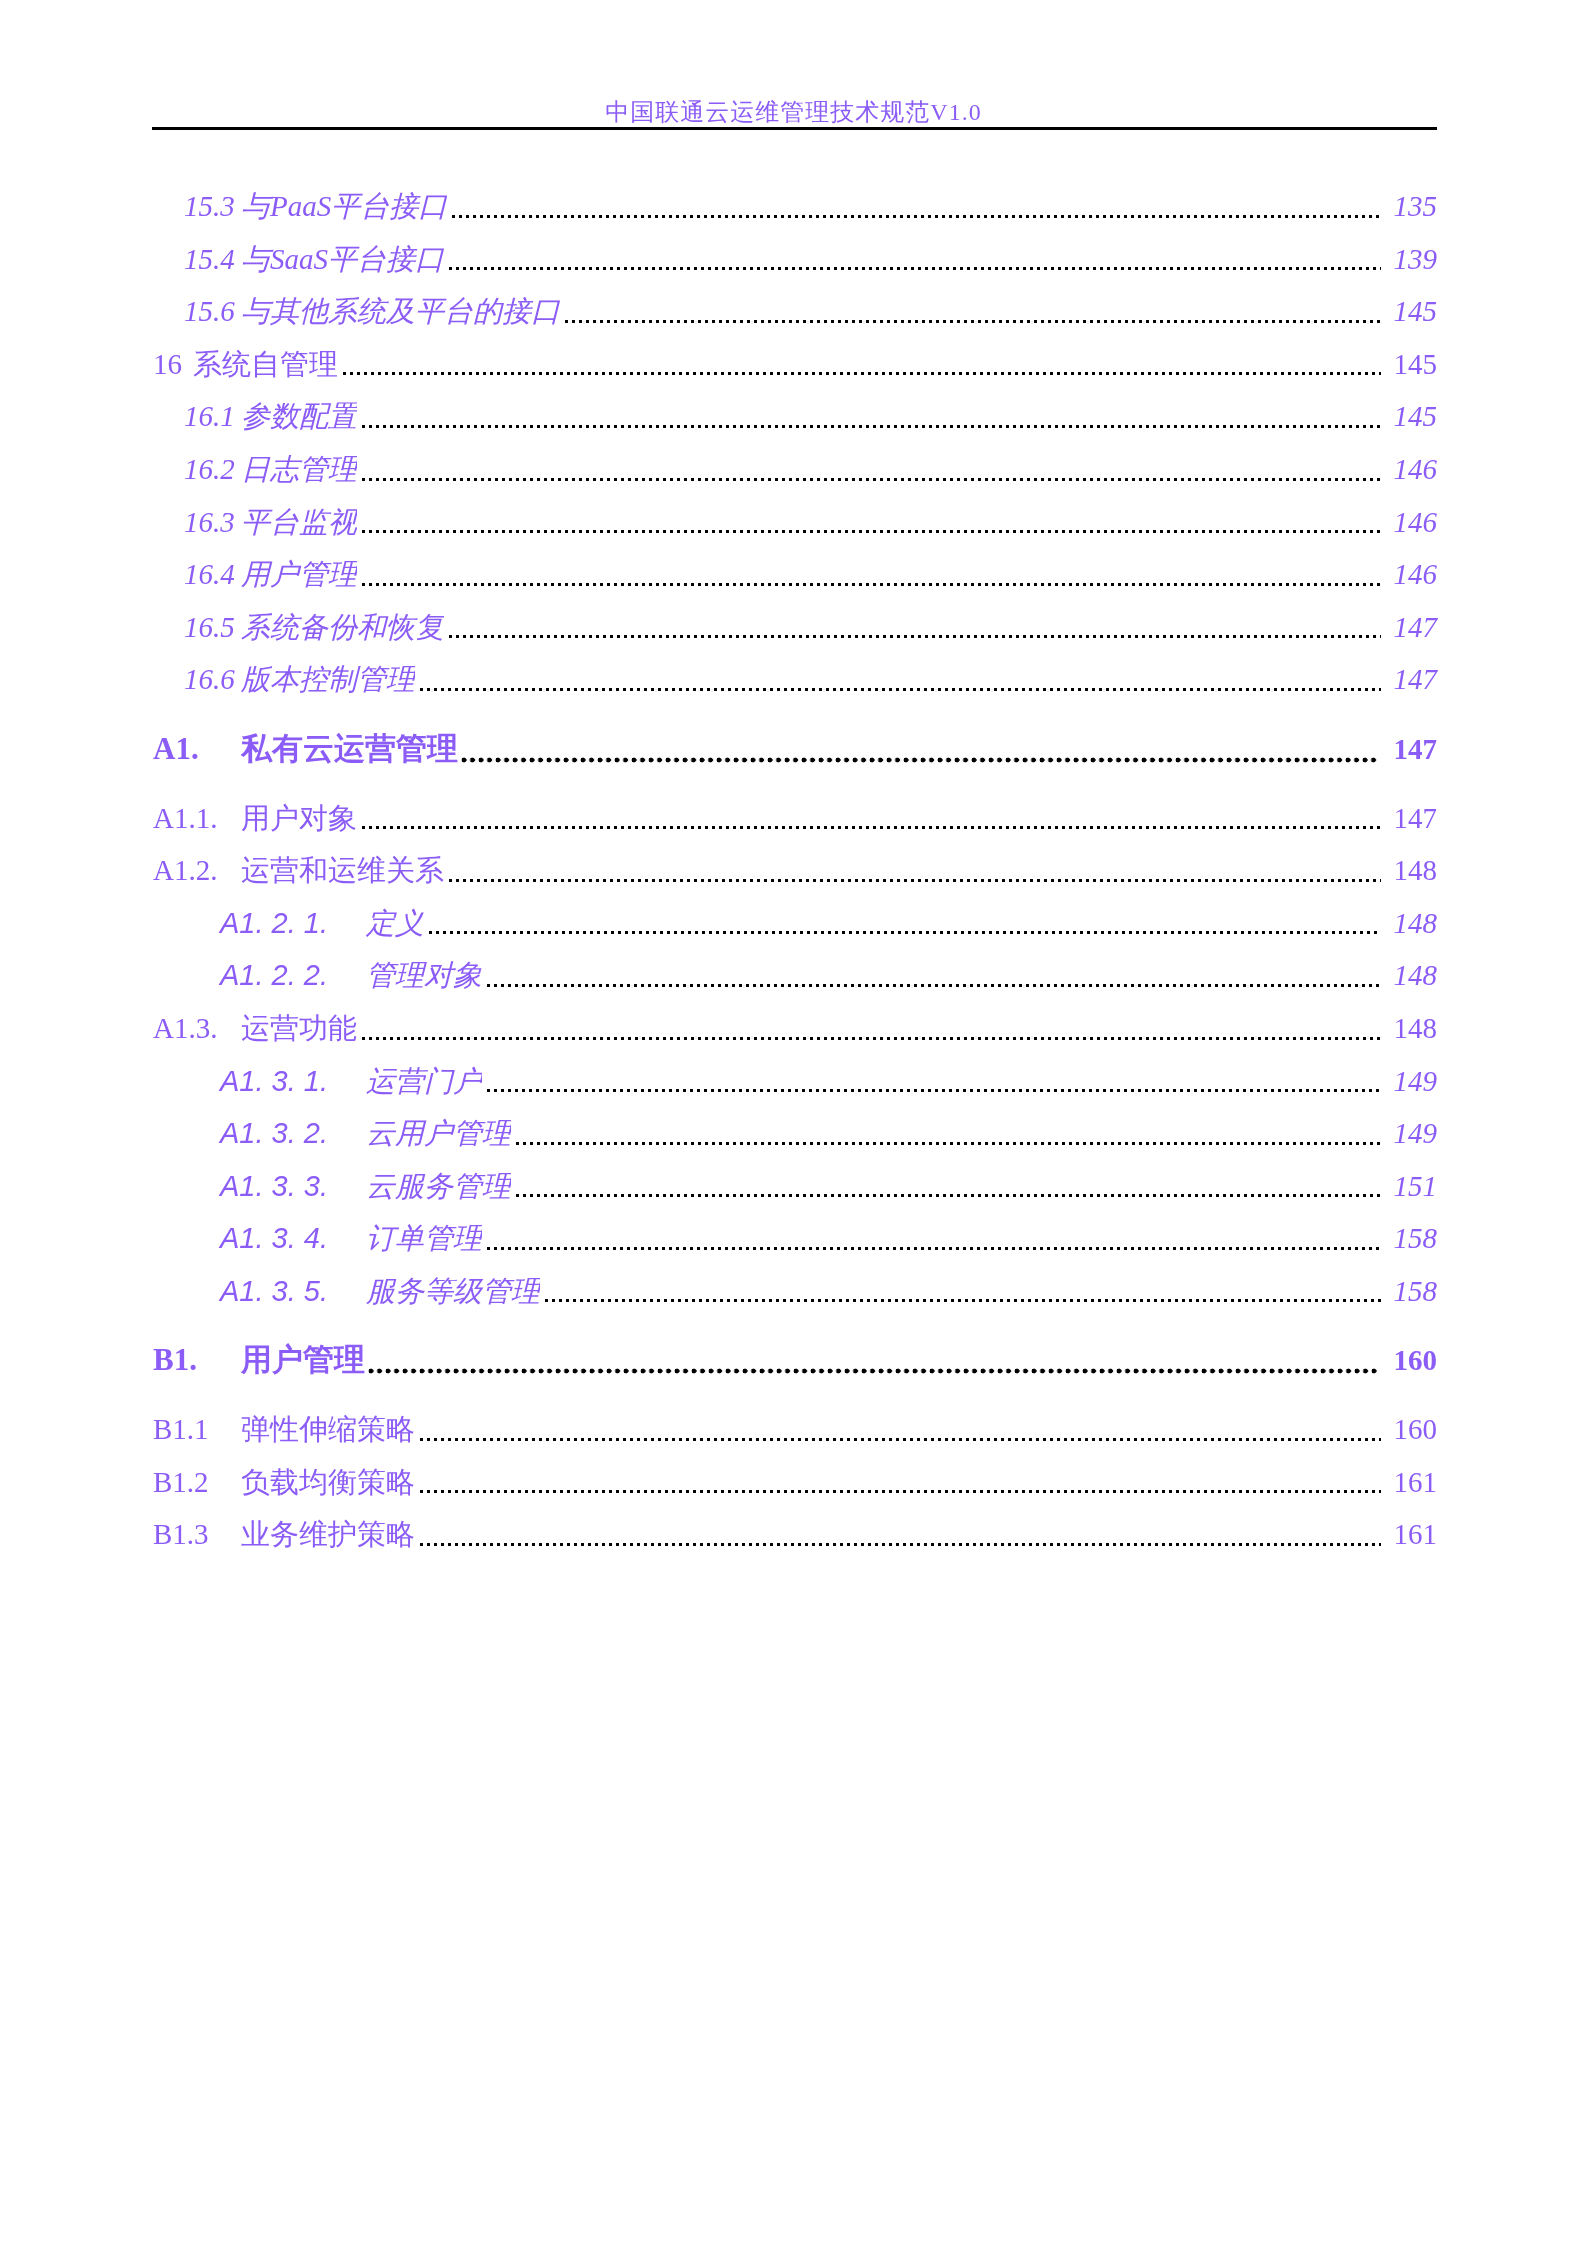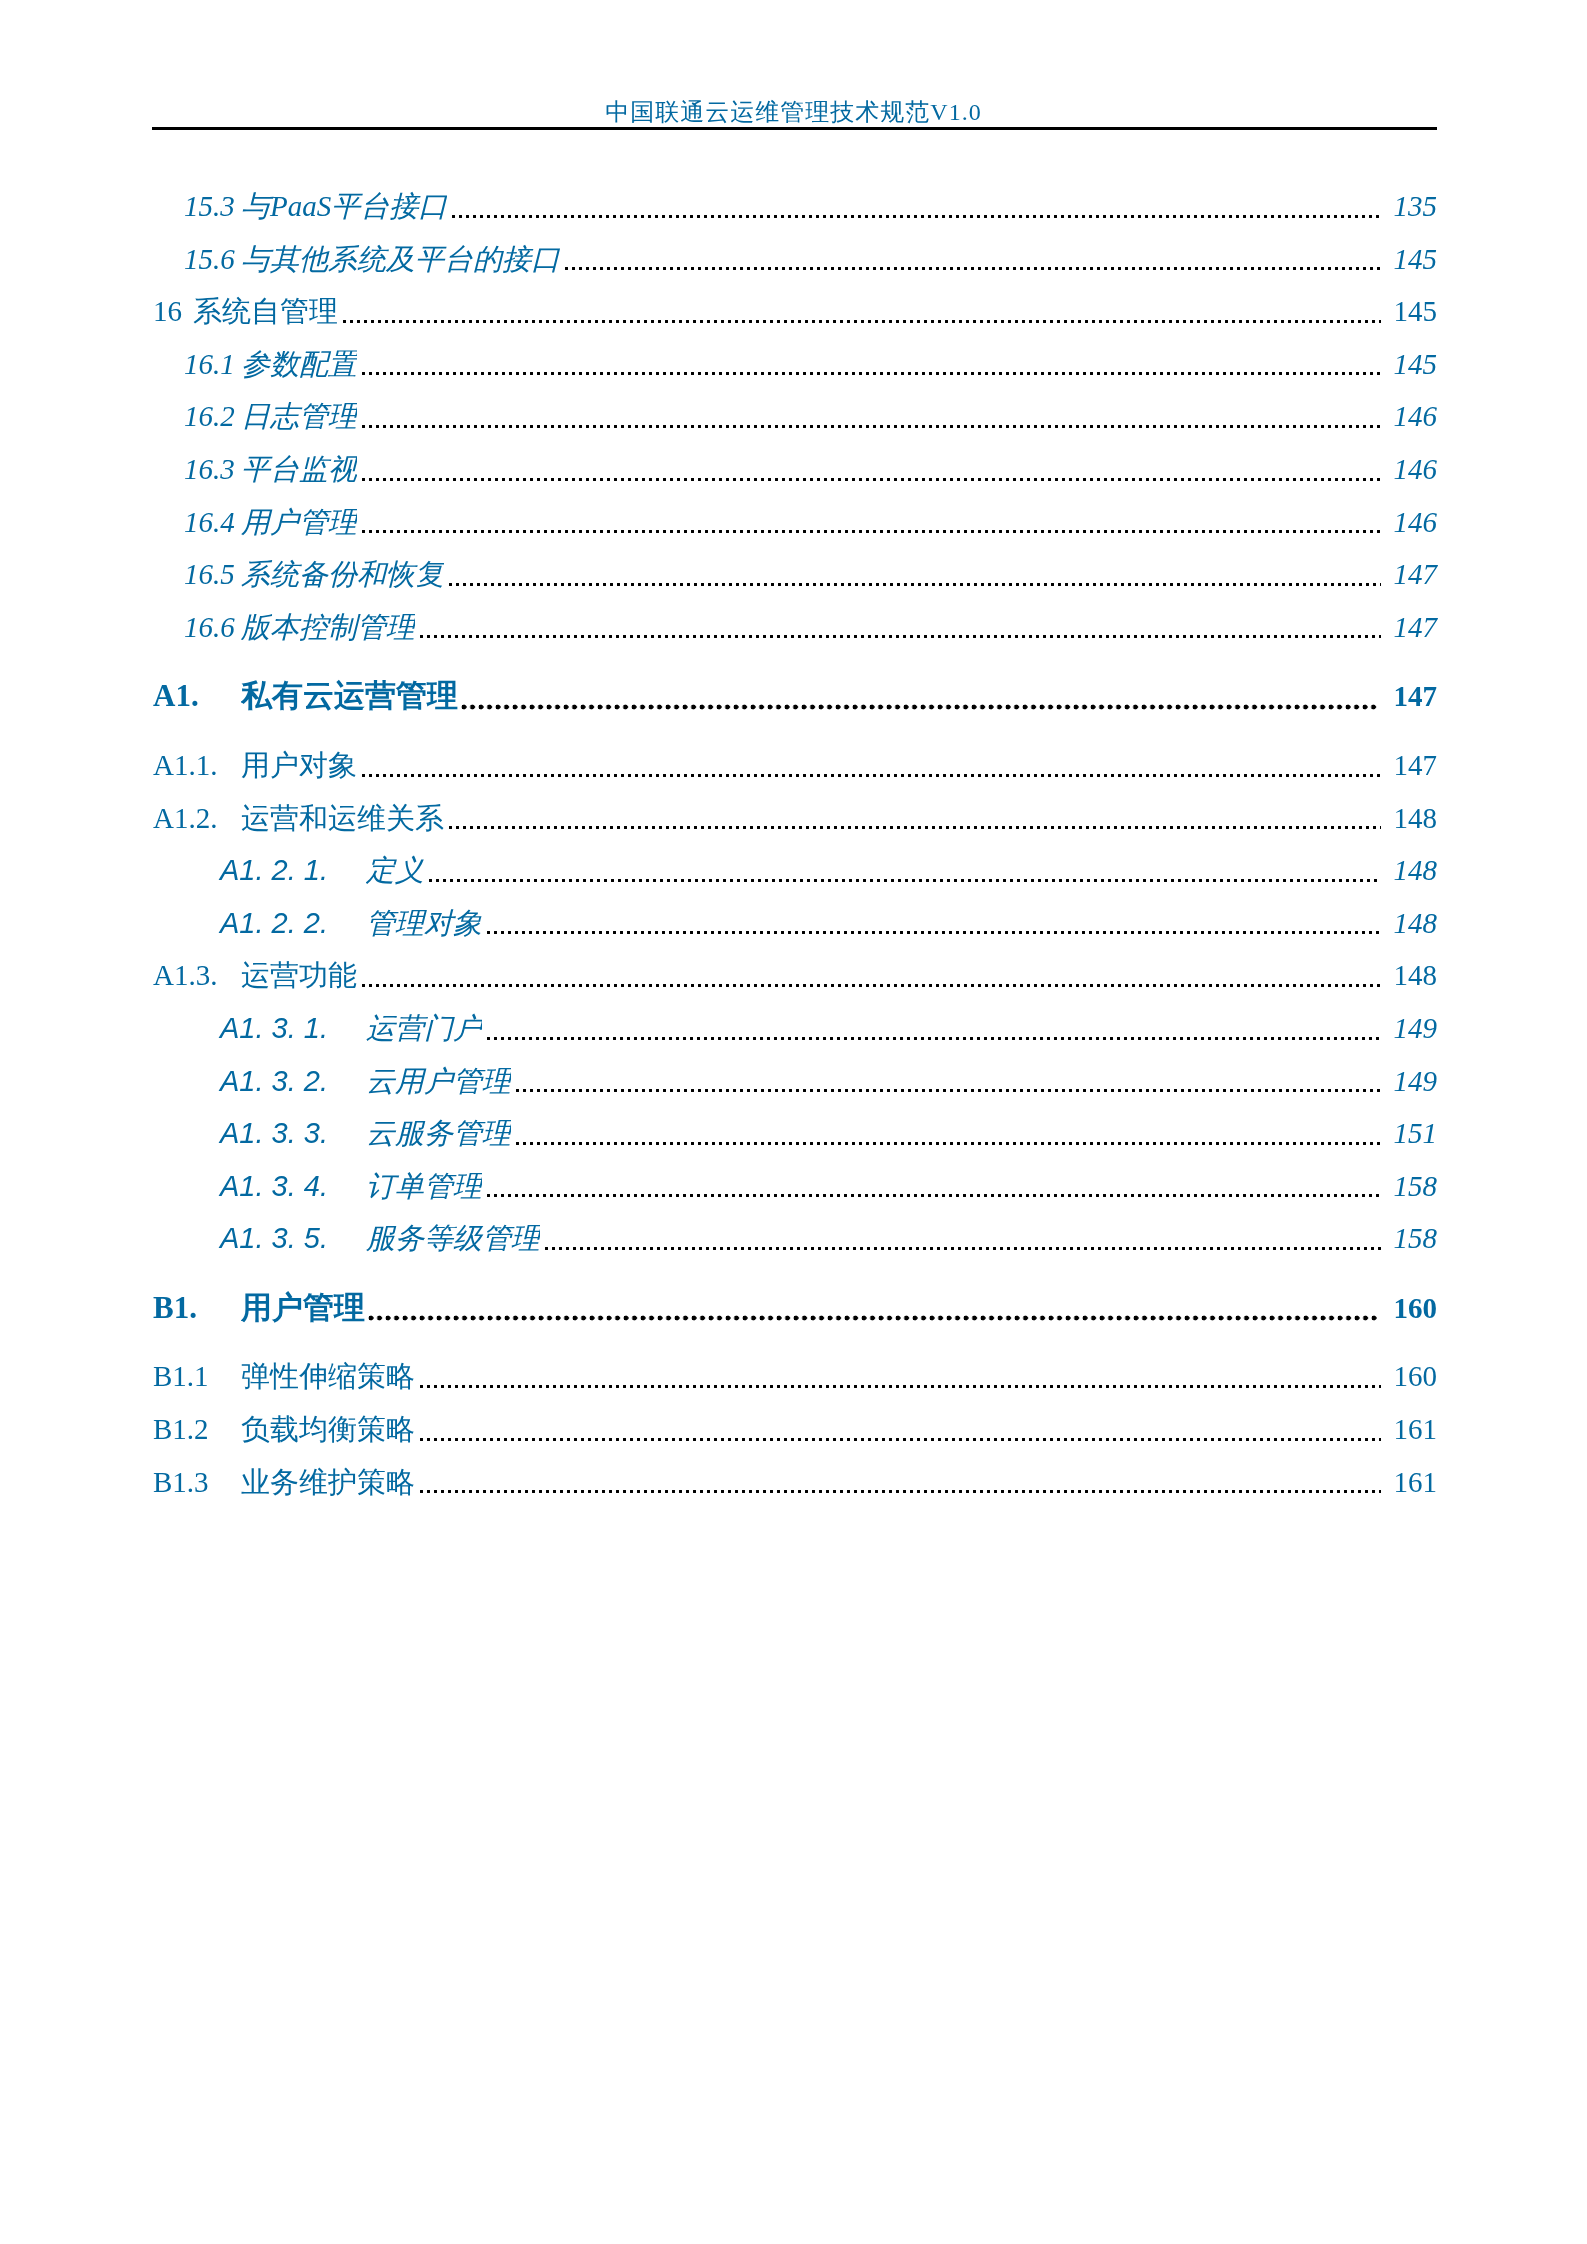--- a/index.html
+++ b/index.html
@@ -1,20 +1,20 @@
 <!DOCTYPE html>
 <html><head>
 <meta charset="utf-8">
 <style>
   html,body{margin:0;padding:0;background:#e8e8e8;}
   .page{
     position:relative;
     width:1587px;height:2244px;
     background:#ffffff;
-    color:#0369a1;
+    color:#8b5cf6;
     font-family:"Liberation Serif", serif;
     overflow:hidden;
     margin:0 auto;
   }
   
   .doc-header{position:absolute;top:96px;left:0;width:100%;text-align:center;}
   .doc-header .ht{
     font-size:24px;
     letter-spacing:1px;
     font-family:"Liberation Serif", serif;
@@ -83,20 +83,26 @@
   <div class="header-rule"></div>
 
   <div class="toc">
       <div class="row lv-l2">
     <span class="num">15.3</span>
     <span class="title">与PaaS平台接口</span>
     <span class="dots"></span>
     <span class="pg">135</span>
   </div>
       <div class="row lv-l2">
+    <span class="num">15.4</span>
+    <span class="title">与SaaS平台接口</span>
+    <span class="dots"></span>
+    <span class="pg">139</span>
+  </div>
+      <div class="row lv-l2">
     <span class="num">15.6</span>
     <span class="title">与其他系统及平台的接口</span>
     <span class="dots"></span>
     <span class="pg">145</span>
   </div>
       <div class="row lv-chapter">
     <span class="num">16</span>
     <span class="title">系统自管理</span>
     <span class="dots"></span>
     <span class="pg">145</span>

